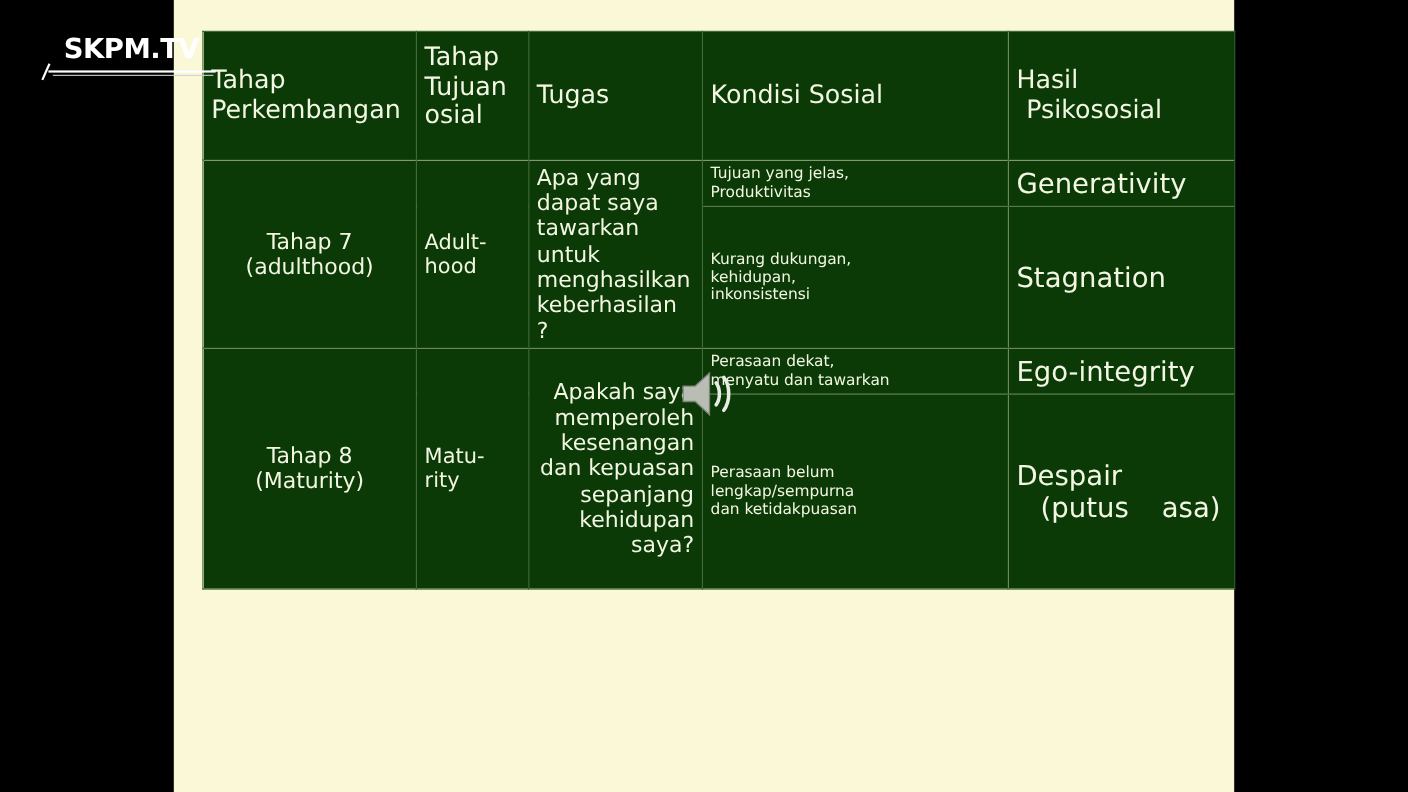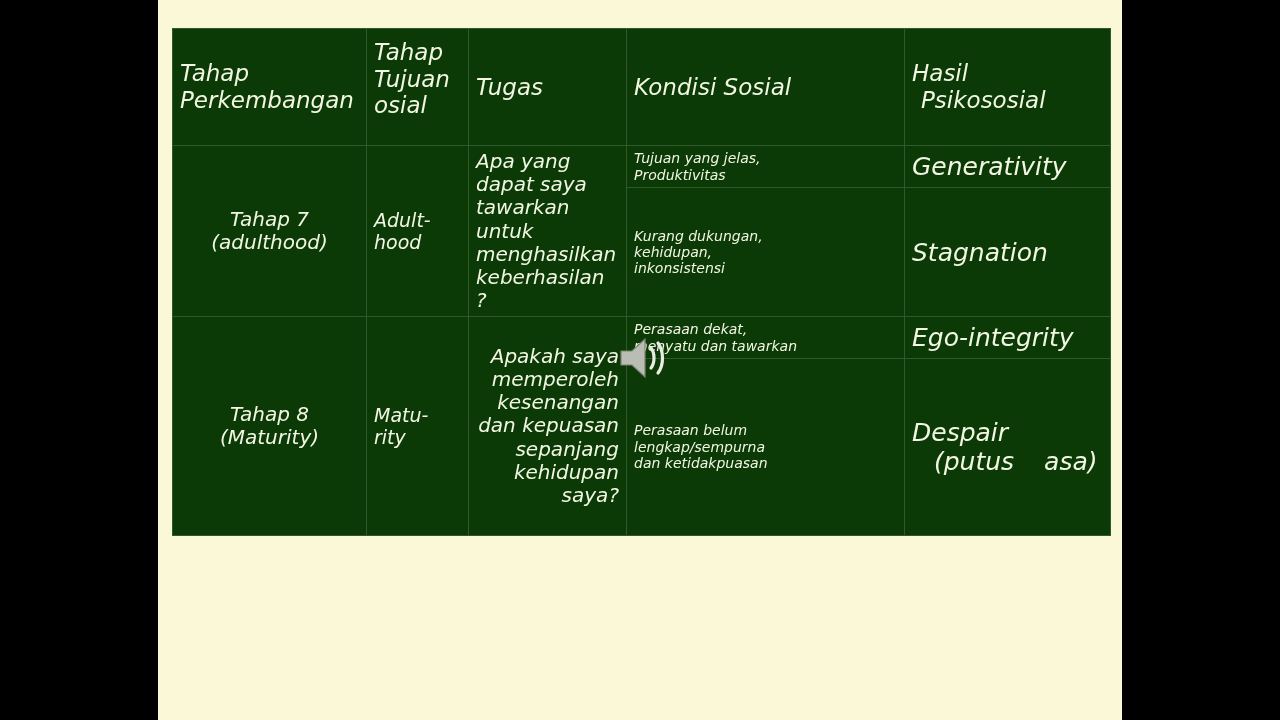--- a/index.html
+++ b/index.html
@@ -75,28 +75,27 @@
     width: 2px;
     height: 16px;
     background: #ffffff;
     transform: rotate(24deg);
     transform-origin: top center;
   }
 
   
   #psychosocial-table {
     position: absolute;
-    left: 172px;
+    left: 184px;
     top: 28px;
     width: 938px;
     height: 495px;
     border-collapse: collapse;
     table-layout: fixed;
     z-index: 10;
-    font-style: italic;
   }
   #psychosocial-table td {
     background: #0b3a07;
     border: 1px solid #2f5a2a;
     color: #f2f6e2;
     font-family: "DejaVu Sans", sans-serif;
     vertical-align: middle;
     padding: 4px 7px;
     line-height: 1.16;
     overflow: hidden;
@@ -162,20 +161,26 @@
     z-index: 30;
   }
 </style>
 </head>
 <body>
 
 <div id="stage">
 
   <div id="slide-canvas"></div>
 
+  <div id="watermark">
+    <div class="wm-slash"></div>
+    <div class="wm-rule"></div>
+    <div class="wm-rule2"></div>
+    <div class="wm-text">SKPM.TV</div>
+  </div>
 
   <table id="psychosocial-table">
     <colgroup>
       <col class="c1">
         <col class="c2">
         <col class="c3">
         <col class="c4">
         <col class="c5">
     </colgroup>
     <tbody>

